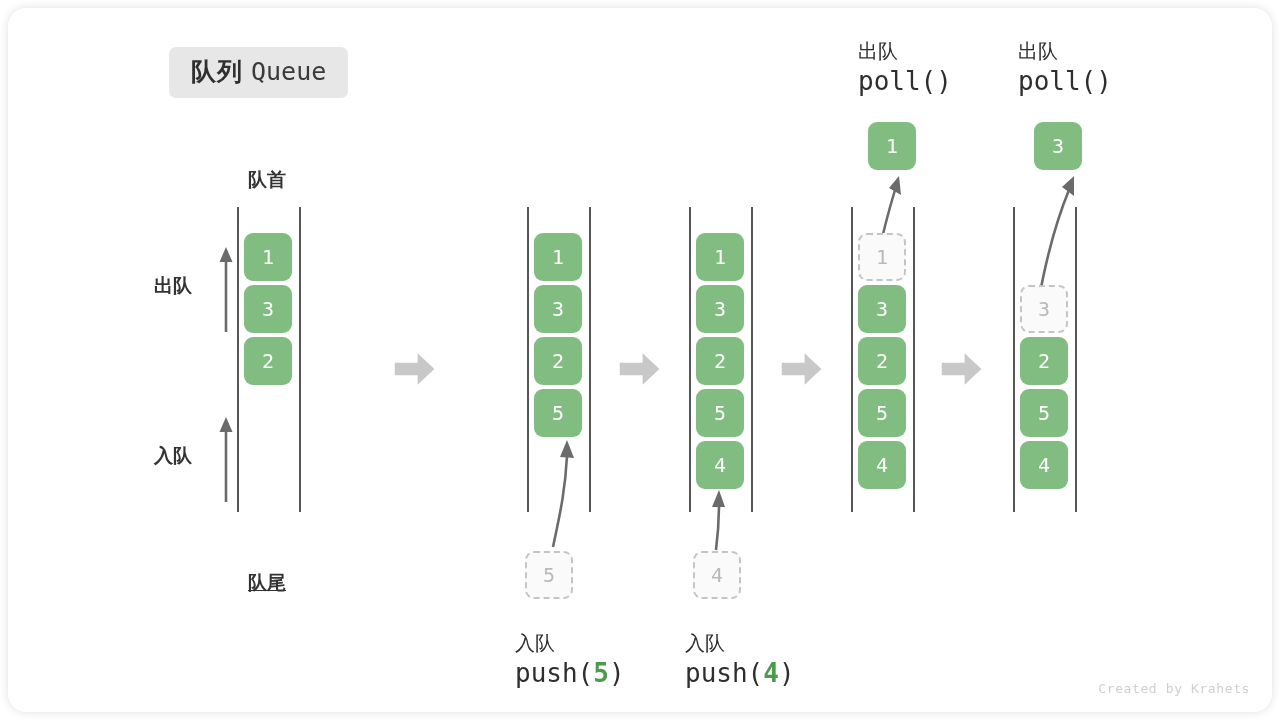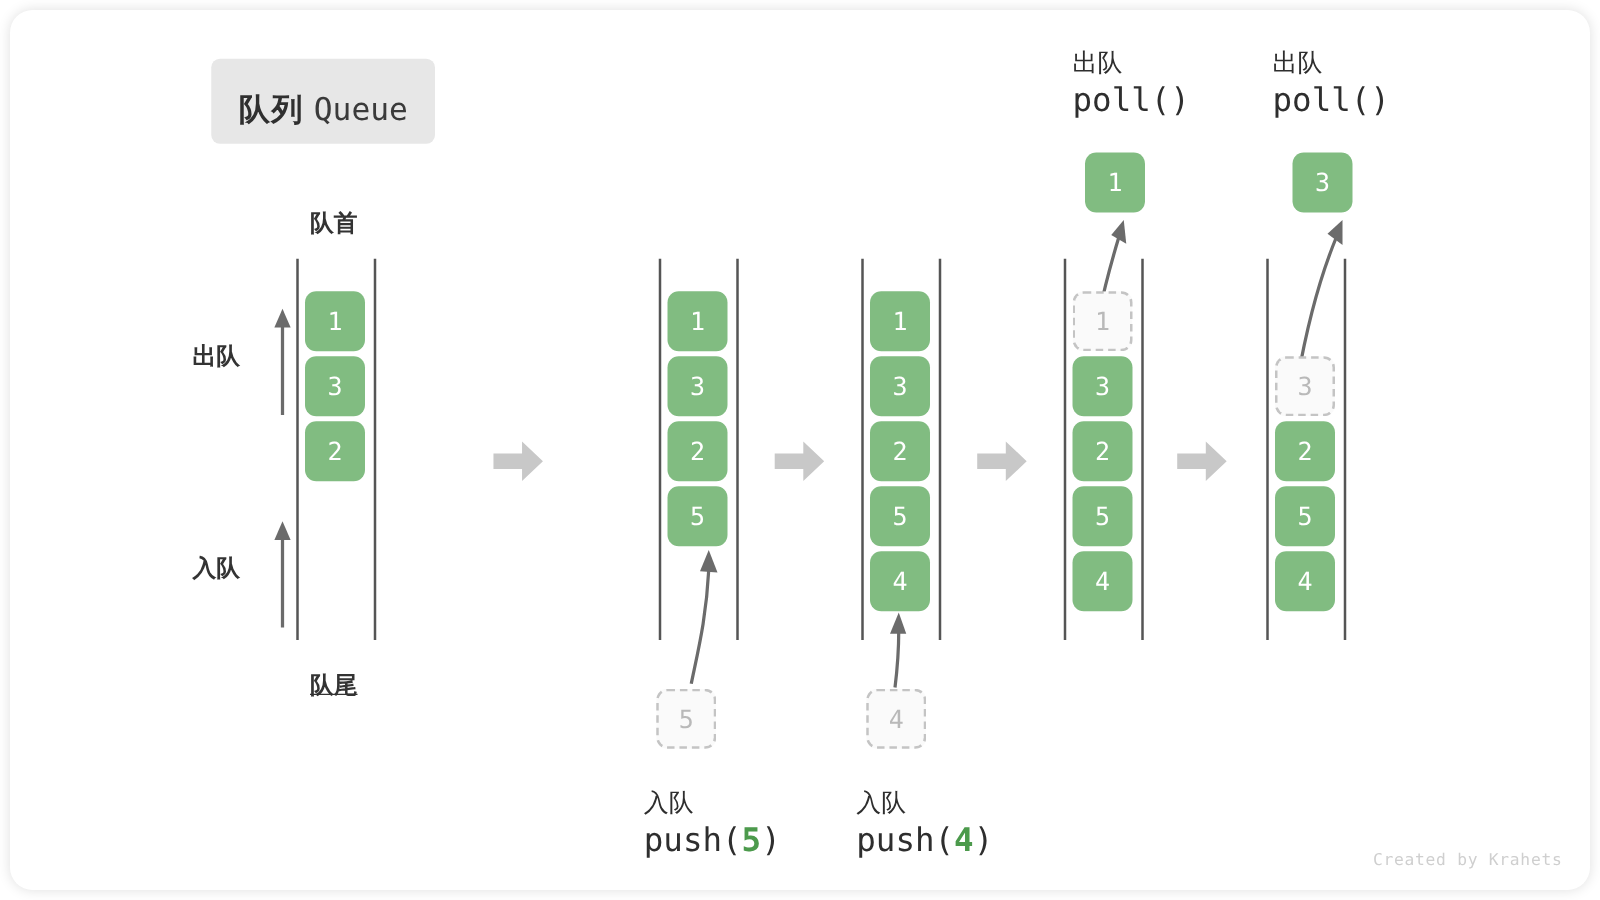--- a/index.html
+++ b/index.html
@@ -31,21 +31,21 @@
     left: 0; top: 0;
     width: 1264px;
     height: 704px;
   }
 
   
   .title-badge {
     position: absolute;
     left: 161px;
     top: 39px;
-    padding: 28px 22px 14px 22px;
+    padding: 12px 22px 14px 22px;
     background: #e7e7e7;
     border-radius: 7px;
     white-space: nowrap;
     line-height: 1;
   }
   .title-cn {
     font-size: 25px;
     font-weight: bold;
     color: #2f2f2f;
     letter-spacing: 1px;
@@ -144,21 +144,21 @@
 <body>
 
 <div class="card">
 <div class="stage">
 
   <div class="title-badge">
     <span class="title-cn">队列</span><span class="title-en">Queue</span>
   </div>
 
   <div class="lbl-cn-bold" style="left:240px; top:162px;">队首</div>
-  <div class="lbl-cn-bold" style="left:240px; top:531px;text-decoration:underline;">队尾</div>
+  <div class="lbl-cn-bold" style="left:240px; top:565px;text-decoration:underline;">队尾</div>
 
   <div class="lbl-cn-bold" style="left:146px; top:268px;">出队</div>
   <div class="lbl-cn-bold" style="left:146px; top:438px;">入队</div>
 
   <svg class="thin-arrow" style="left:205px; top:236px;" width="26" height="90" viewBox="0 0 26 90">
     <line x1="13" y1="88" x2="13" y2="14" stroke="#6b6b6b" stroke-width="2.6"></line>
     <path d="M13 3 L19.5 18 L6.5 18 Z" fill="#6b6b6b"></path>
   </svg>
 
   <svg class="thin-arrow" style="left:205px; top:406px;" width="26" height="90" viewBox="0 0 26 90">

